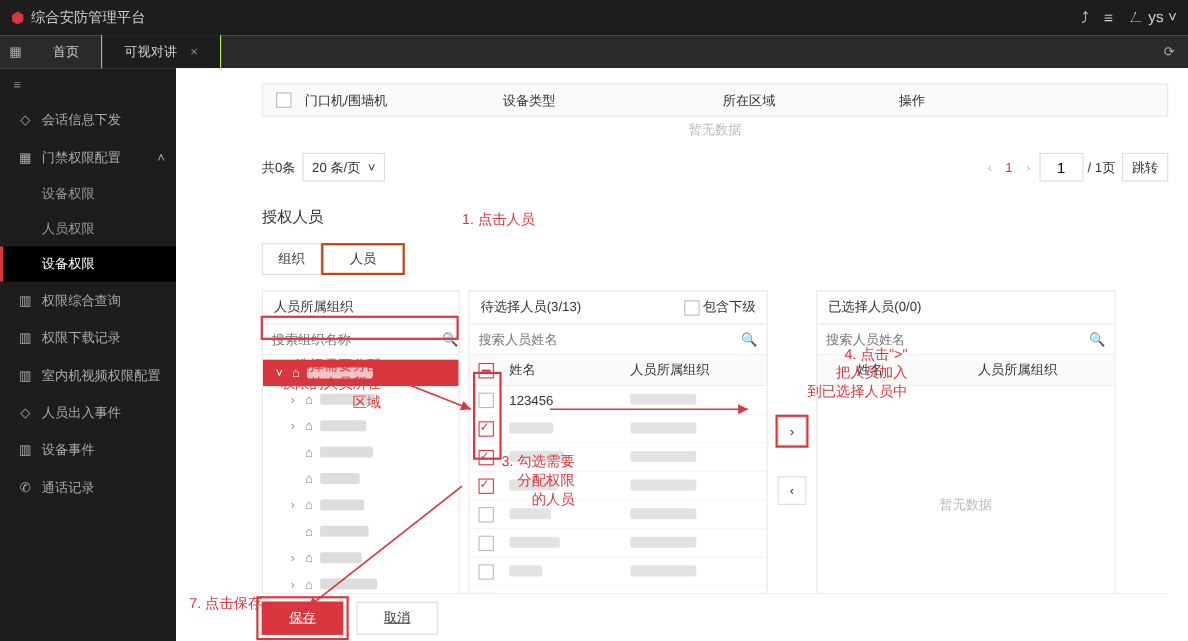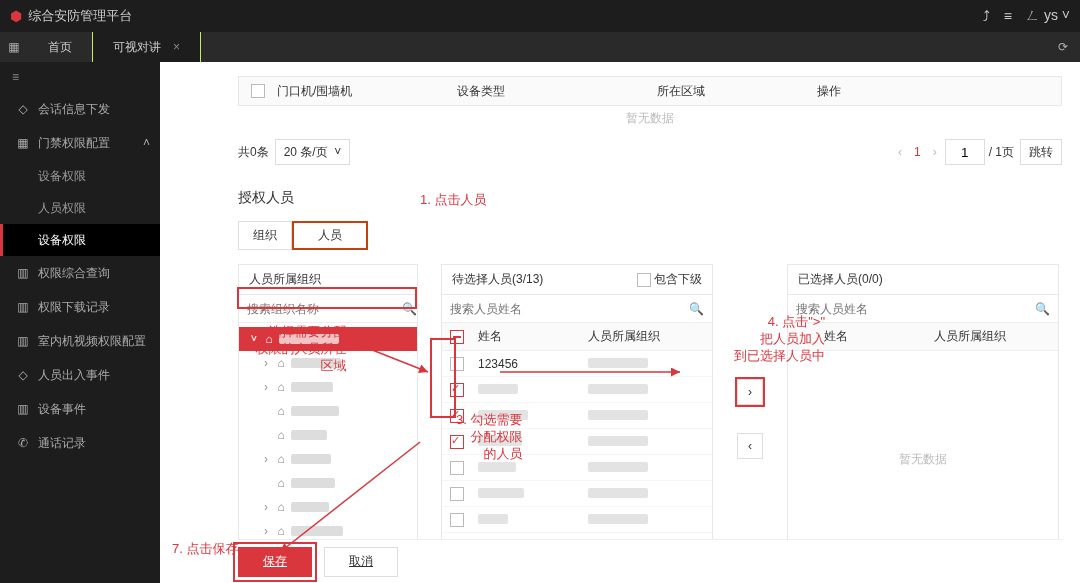--- a/index.html
+++ b/index.html
@@ -35,21 +35,21 @@
   .pager .nav { color:#bbb; margin:0 4px; cursor:pointer; }
   .pager .pgn { color:#d9363e; margin:0 8px; }
   .pager input { width:40px; height:26px; border:1px solid #ddd; text-align:center; margin:0 4px; }
   .pager .btn { border:1px solid #ddd; height:26px; padding:0 8px; margin-left:6px; display:inline-flex; align-items:center; cursor:pointer; }
   .sect { margin-top:24px; font-size:14px; }
   .subtabs { margin-top:14px; display:flex; }
   .subtab { border:1px solid #ddd; padding:5px 14px; cursor:pointer; background:#fff; }
   .subtab + .subtab { border-left:none; }
   .subtab.hl { border:2px solid #c2410c; padding:4px 24px; }
   .ann { color:#d9363e; font-size:13px; position:absolute; pointer-events:none;text-align:right; }
-  .panels { display:flex; margin-top:14px; gap:15px; }
+  .panels { display:flex; margin-top:14px; gap:0; }
   .panel { border:1px solid #e8e8e8; }
   .p1 { width:180px; height:310px; }
   .p2 { width:272px; height:310px; margin-left:8px; position:relative; }
   .mid { width:44px; display:flex; flex-direction:column; align-items:center; justify-content:center; gap:28px; }
   .p3 { width:272px; height:310px; position:relative; }
   .phead { height:30px; border-bottom:1px solid #e8e8e8; display:flex; align-items:center; padding:0 10px; font-size:12px; }
   .phead .right { margin-left:auto; display:flex; align-items:center; }
   .srch { height:28px; border-bottom:1px solid #eee; display:flex; align-items:center; padding:0 8px; }
   .srch input { border:none; outline:none; flex:1; font-size:12px; }
   .srch .mag { color:#999; }

